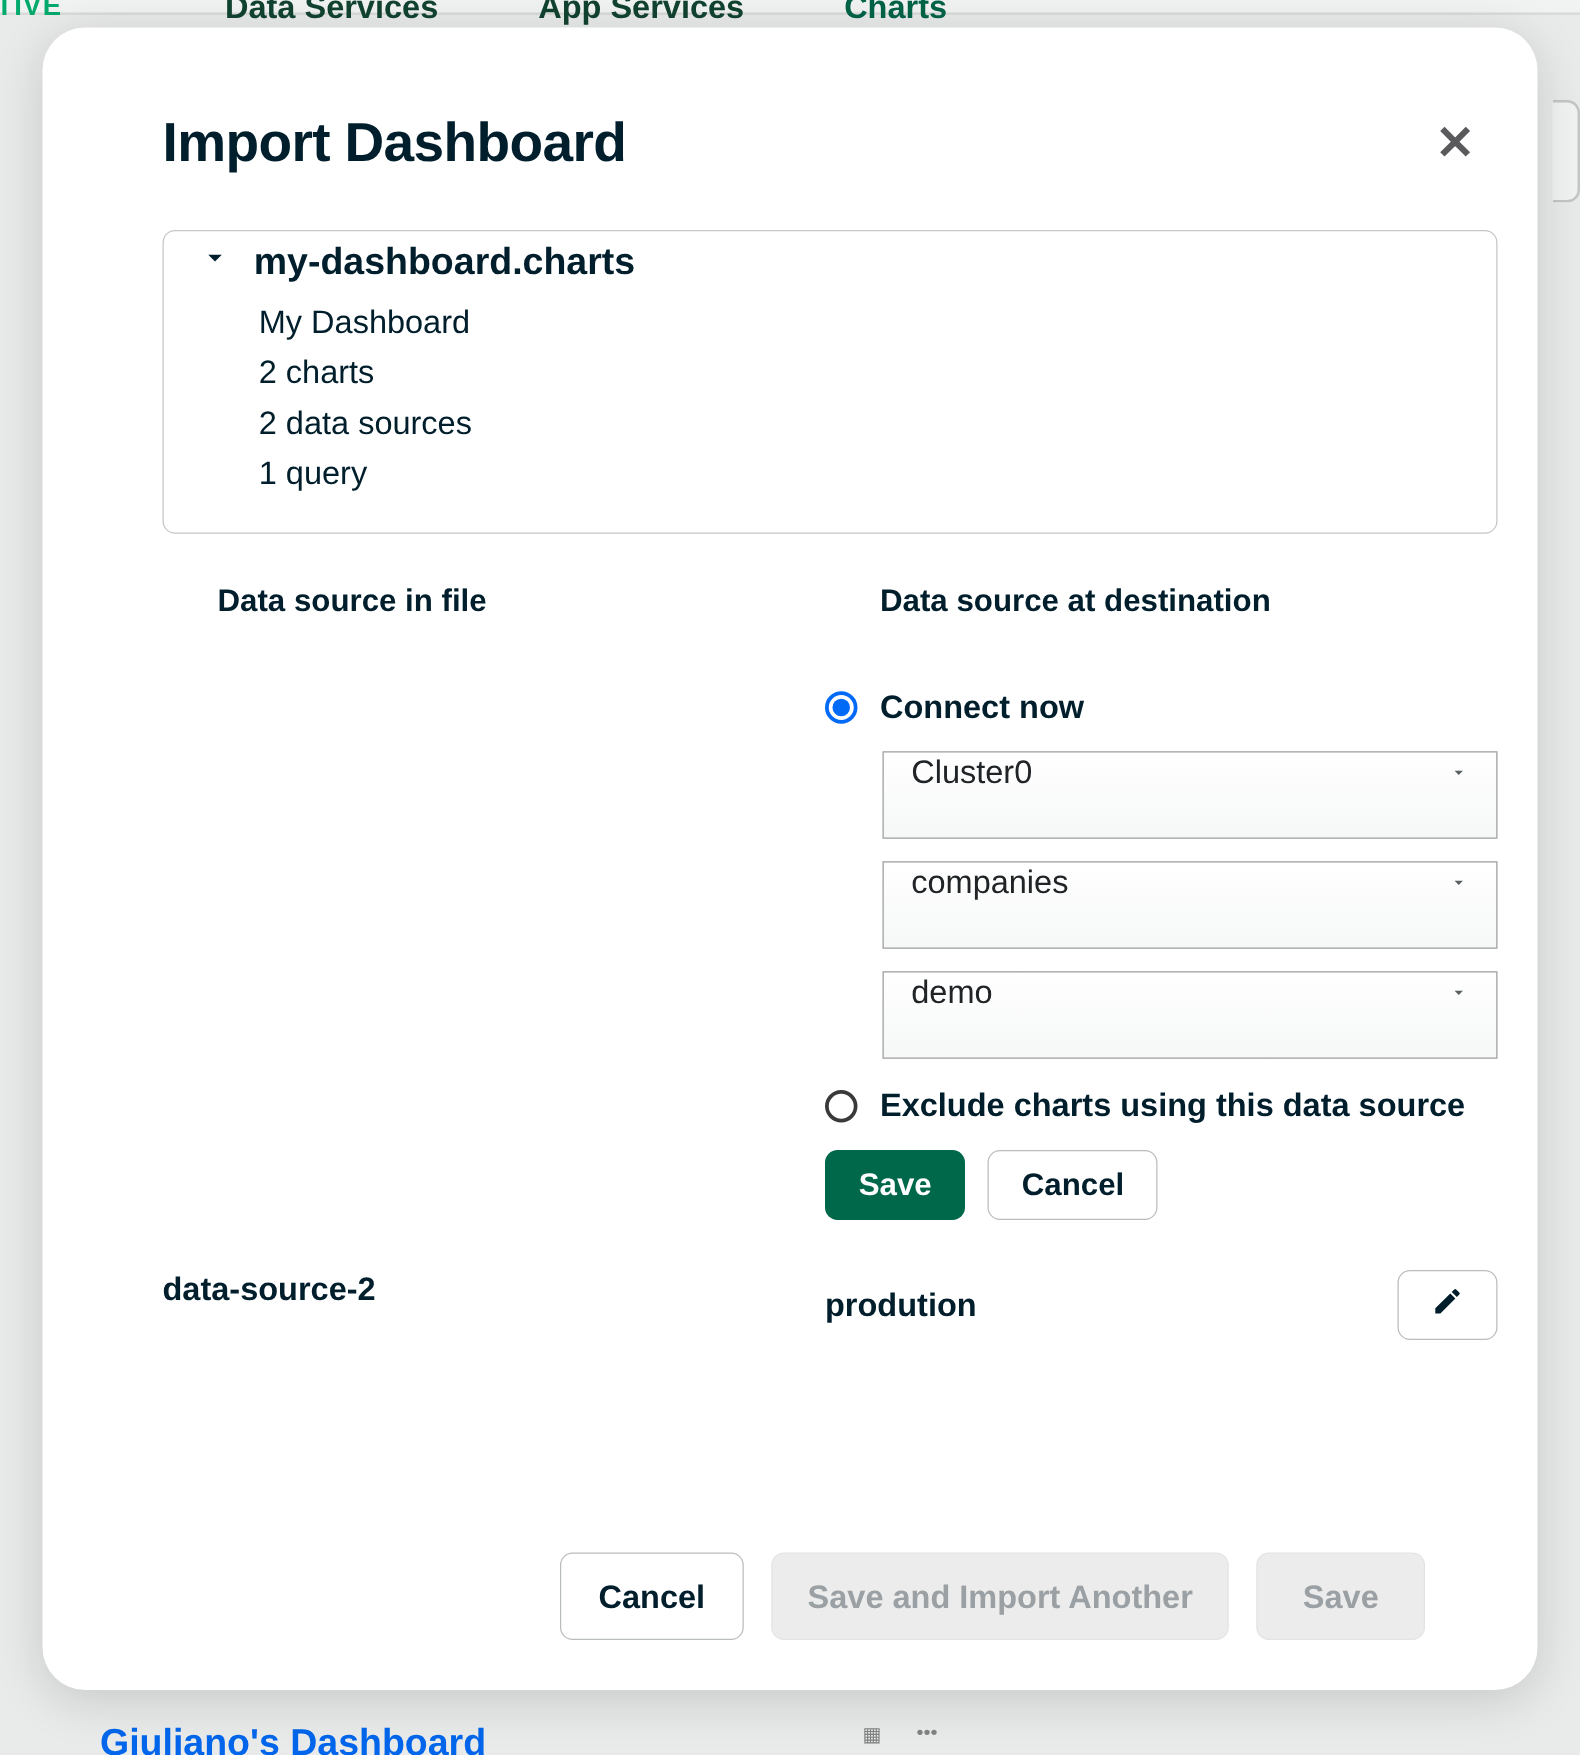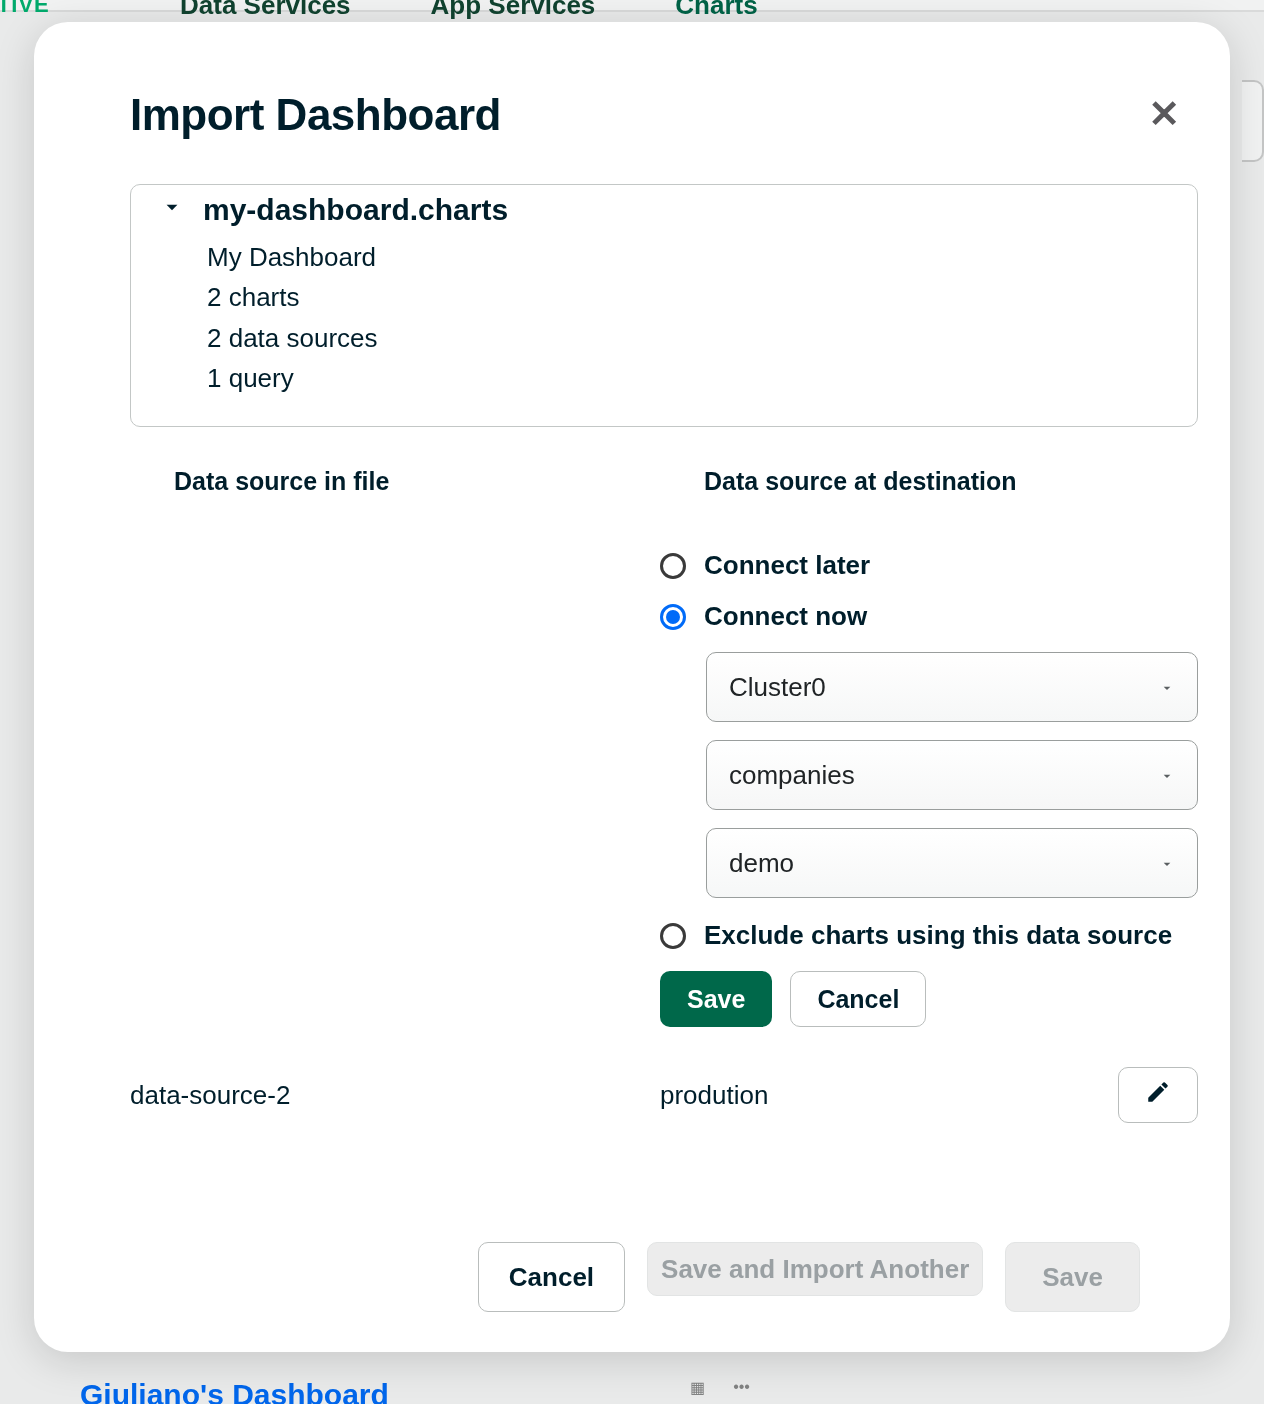--- a/index.html
+++ b/index.html
@@ -38,33 +38,33 @@
   .colhead { font-size:25px; font-weight:700; color:#001E2B; margin-bottom:54px;margin-left:44px;}
   .plain { font-size:26px; color:#001E2B; }
   
   .radio-row { display:flex; align-items:center; gap:18px; font-size:26px; font-weight:700; color:#001E2B; margin-bottom:20px; cursor:pointer;}
   .radio { width:26px; height:26px; border:3px solid #3a3a3a; border-radius:50%; display:inline-flex; align-items:center; justify-content:center; flex-shrink:0;}
   .radio.selected { border-color:#016bf8; }
   .radio.selected::after { content:""; width:14px; height:14px; background:#016bf8; border-radius:50%;}
   
   .selects { margin-left:46px; display:flex; flex-direction:column; gap:18px; margin-top:14px; margin-bottom:22px;}
   .select { 
-    display:flex; align-items:center; justify-content:space-between;
-    border:1.5px solid #9a9e9d; border-radius:10px; height:70px; padding:0 22px; font-size:26px; color:#202426; background:linear-gradient(#fff,#f6f7f7); cursor:pointer;
+    display:flex; align-items:flex-start; justify-content:space-between;
+    border:1.5px solid #9a9e9d; border-radius:0; height:70px; padding:0 22px; font-size:26px; color:#202426; background:linear-gradient(#fff,#f6f7f7); cursor:pointer;
   }
   .caret svg { width:16px; height:16px; fill:#5a5f61; }
   
   .btnrow { display:flex; gap:18px; margin-top:10px;}
   .btn { display:inline-flex; align-items:center; justify-content:center; border-radius:10px; font-size:25px; font-weight:600; height:56px; padding:0 26px; cursor:pointer; border:1.5px solid transparent;}
   .btn.primary { background:#00684A; color:#fff; }
   .btn.secondary { background:#fff; color:#001E2B; border-color:#b9bdbc;}
   .btn.ghost { background:#fff; color:#001E2B; border-color:#b9bdbc; height:70px; font-size:26px; padding:0 30px;}
   .btn.disabled { background:#ececec; color:#9aa0a3; border-color:#e2e4e4; cursor:default;}
   
-  .row2 { display:flex; width:1068px; margin-top:40px; align-items:center;}
+  .row2 { display:flex; width:1068px; margin-top:40px; align-items:flex-start;font-weight:bold;}
   .row2 .lhs { width:530px; font-size:26px; color:#001E2B;}
   .row2 .rhs { flex:1; display:flex; align-items:center; justify-content:space-between; font-size:26px; color:#001E2B;}
   .editbtn { width:80px; height:56px; border:1.5px solid #b9bdbc; border-radius:10px; display:flex; align-items:center; justify-content:center; cursor:pointer; background:#fff;}
   .editbtn svg { width:26px; height:26px; fill:#001E2B;}
   
   .footer { position:absolute; bottom:40px; right:90px; display:flex; gap:22px;}
 </style>
 </head>
 <body>
 
@@ -108,24 +108,20 @@
   </div>
 
   <div class="columns">
     <div class="col-left">
       <div class="colhead">Data source in file</div>
     </div>
     <div class="col-right">
       <div class="colhead">Data source at destination</div>
 
       <div class="radio-row">
-        <span class="radio"></span>
-        <span>Connect later</span>
-      </div>
-      <div class="radio-row">
         <span class="radio selected"></span>
         <span>Connect now</span>
       </div>
 
       <div class="selects">
         <div class="select">
           <span>Cluster0</span>
           <span class="caret"><svg viewBox="0 0 24 24">
                 <path d="M7 10l5 5 5-5z"></path>
               </svg></span>
@@ -165,16 +161,16 @@
           <svg viewBox="0 0 24 24">
               <path d="M3 17.25V21h3.75L17.81 9.94l-3.75-3.75L3 17.25zM20.71 7.04a1 1 0 0 0 0-1.41l-2.34-2.34a1 1 0 0 0-1.41 0l-1.83 1.83 3.75 3.75 1.83-1.83z"></path>
             </svg>
         </span>
       </div>
     </div>
   </div>
 
   <div class="footer">
     <div class="btn ghost">Cancel</div>
-    <div class="btn disabled" style="height:54px;font-size:26px;padding:0 13px;">Save and Import Another</div>
+    <div class="btn disabled" style="height:70px;font-size:26px;padding:0 28px;">Save and Import Another</div>
     <div class="btn disabled" style="height:70px;font-size:26px;padding:0 36px;">Save</div>
   </div>
 </div>
 
 </body></html>

